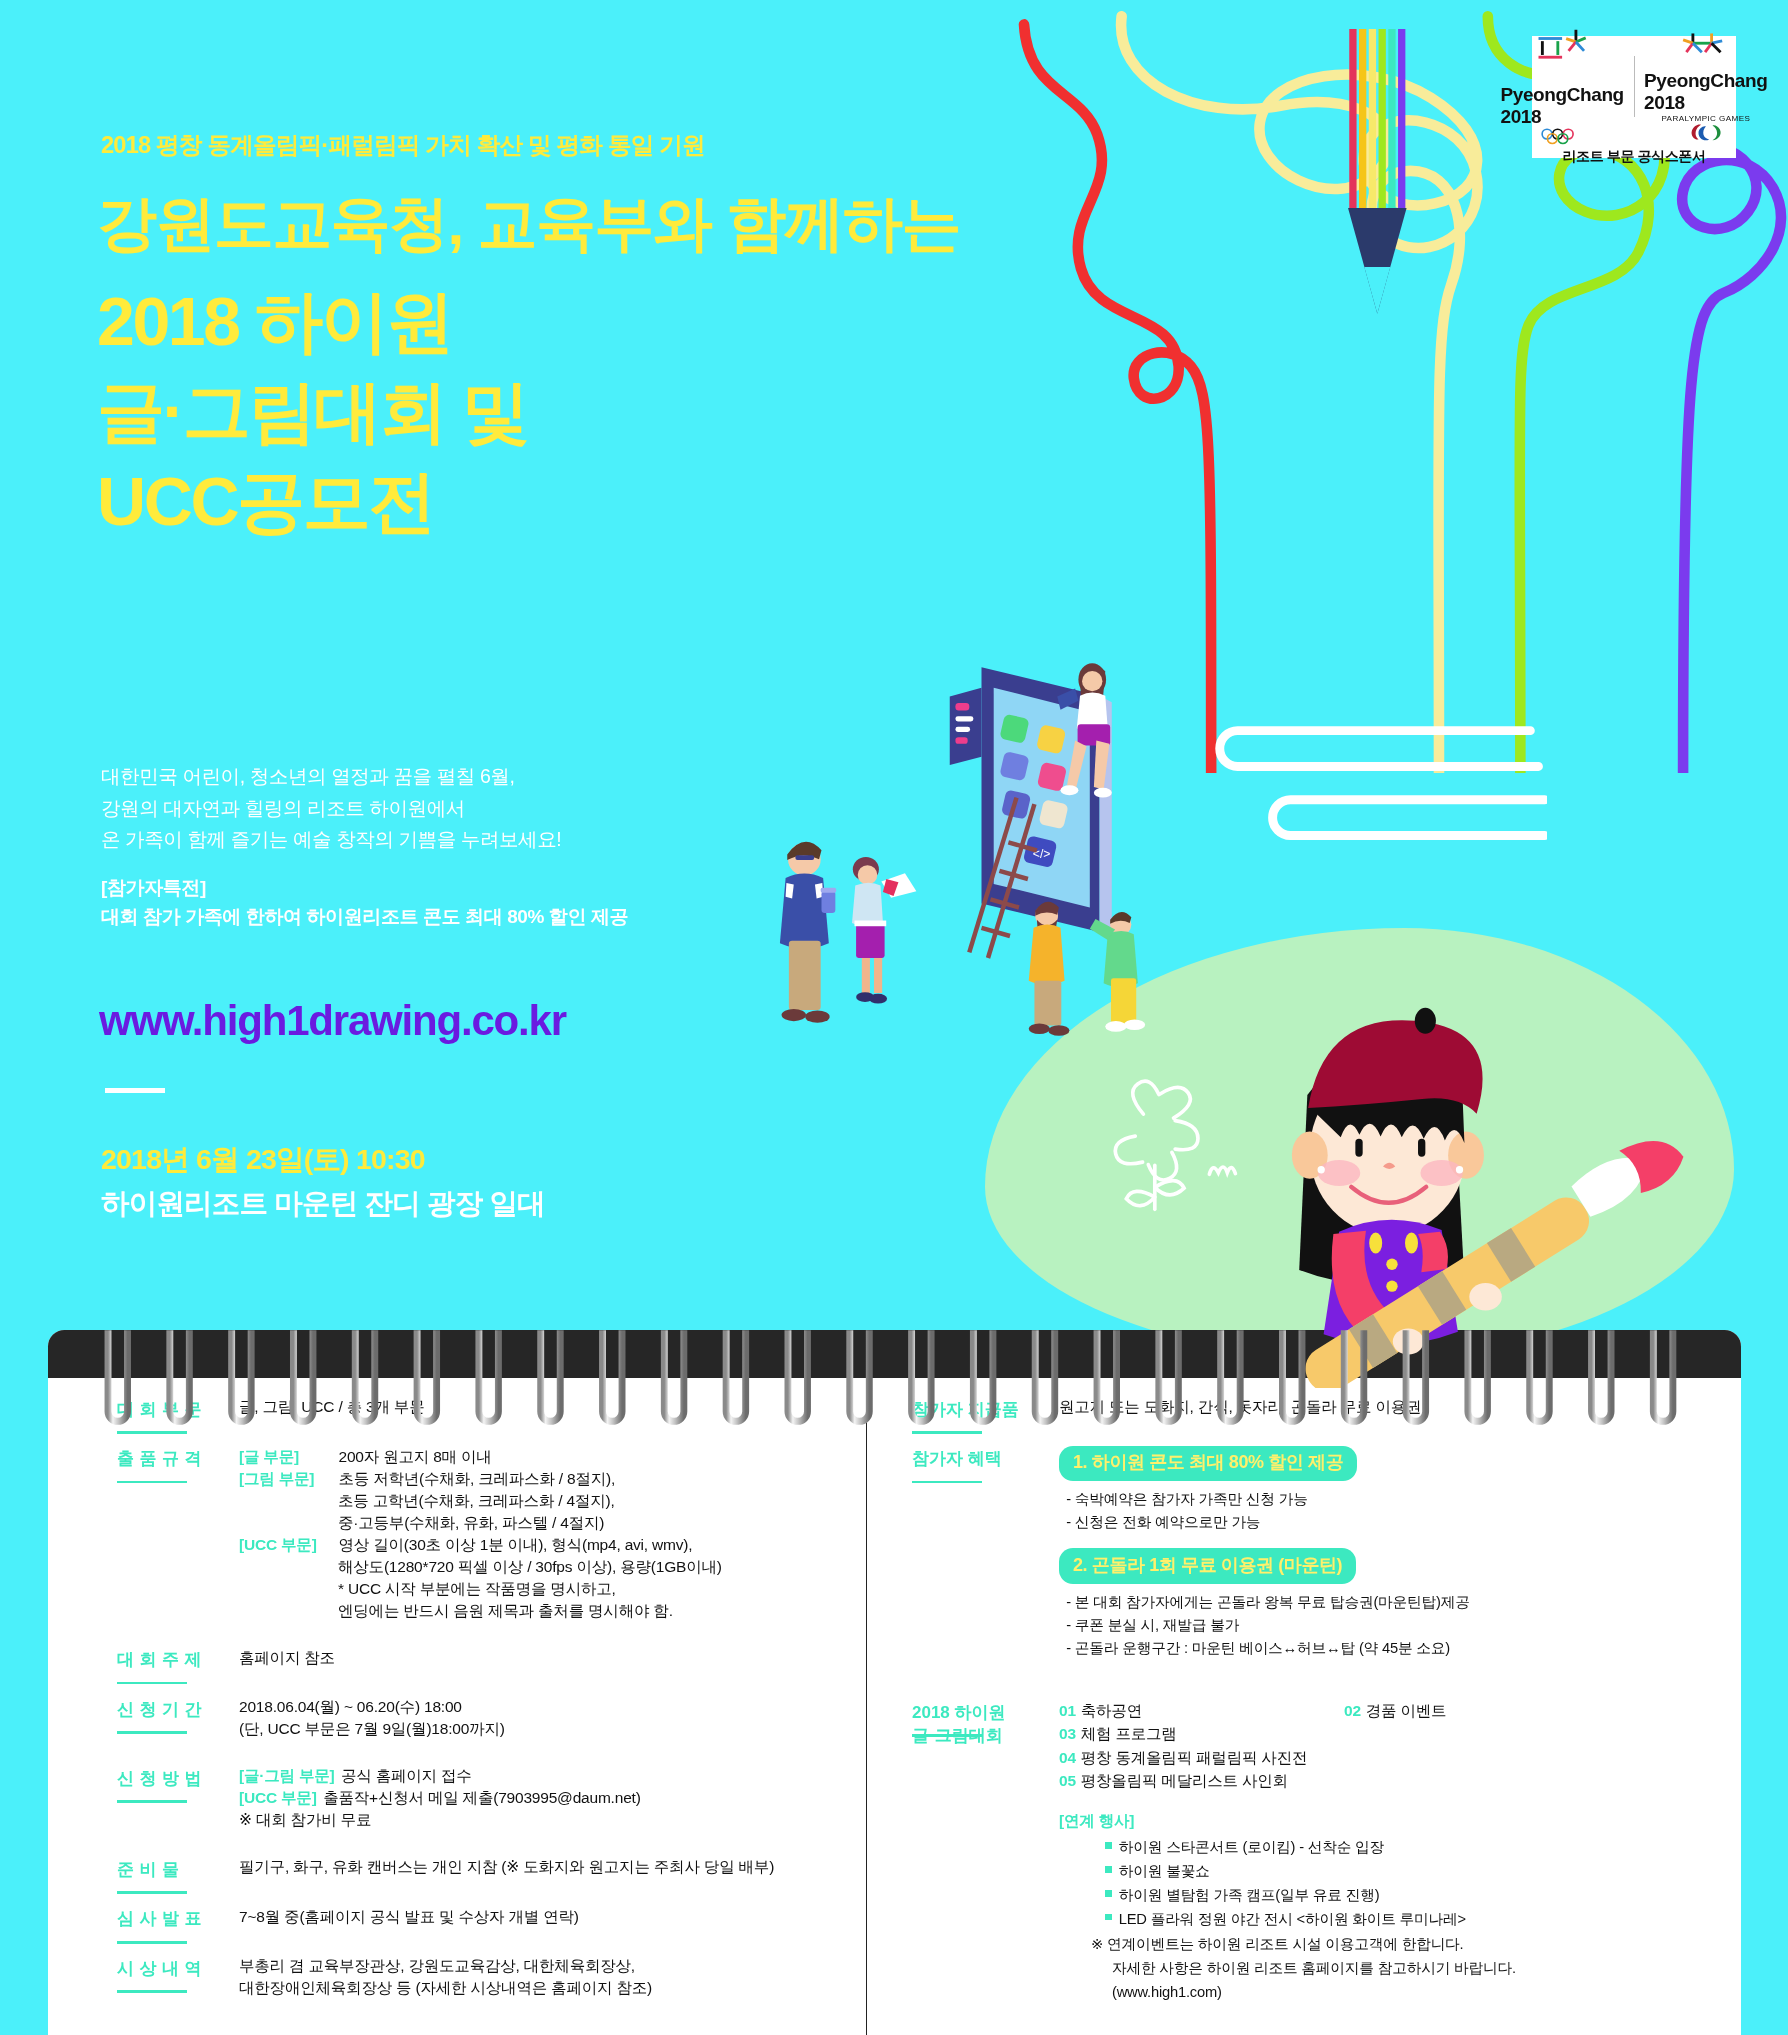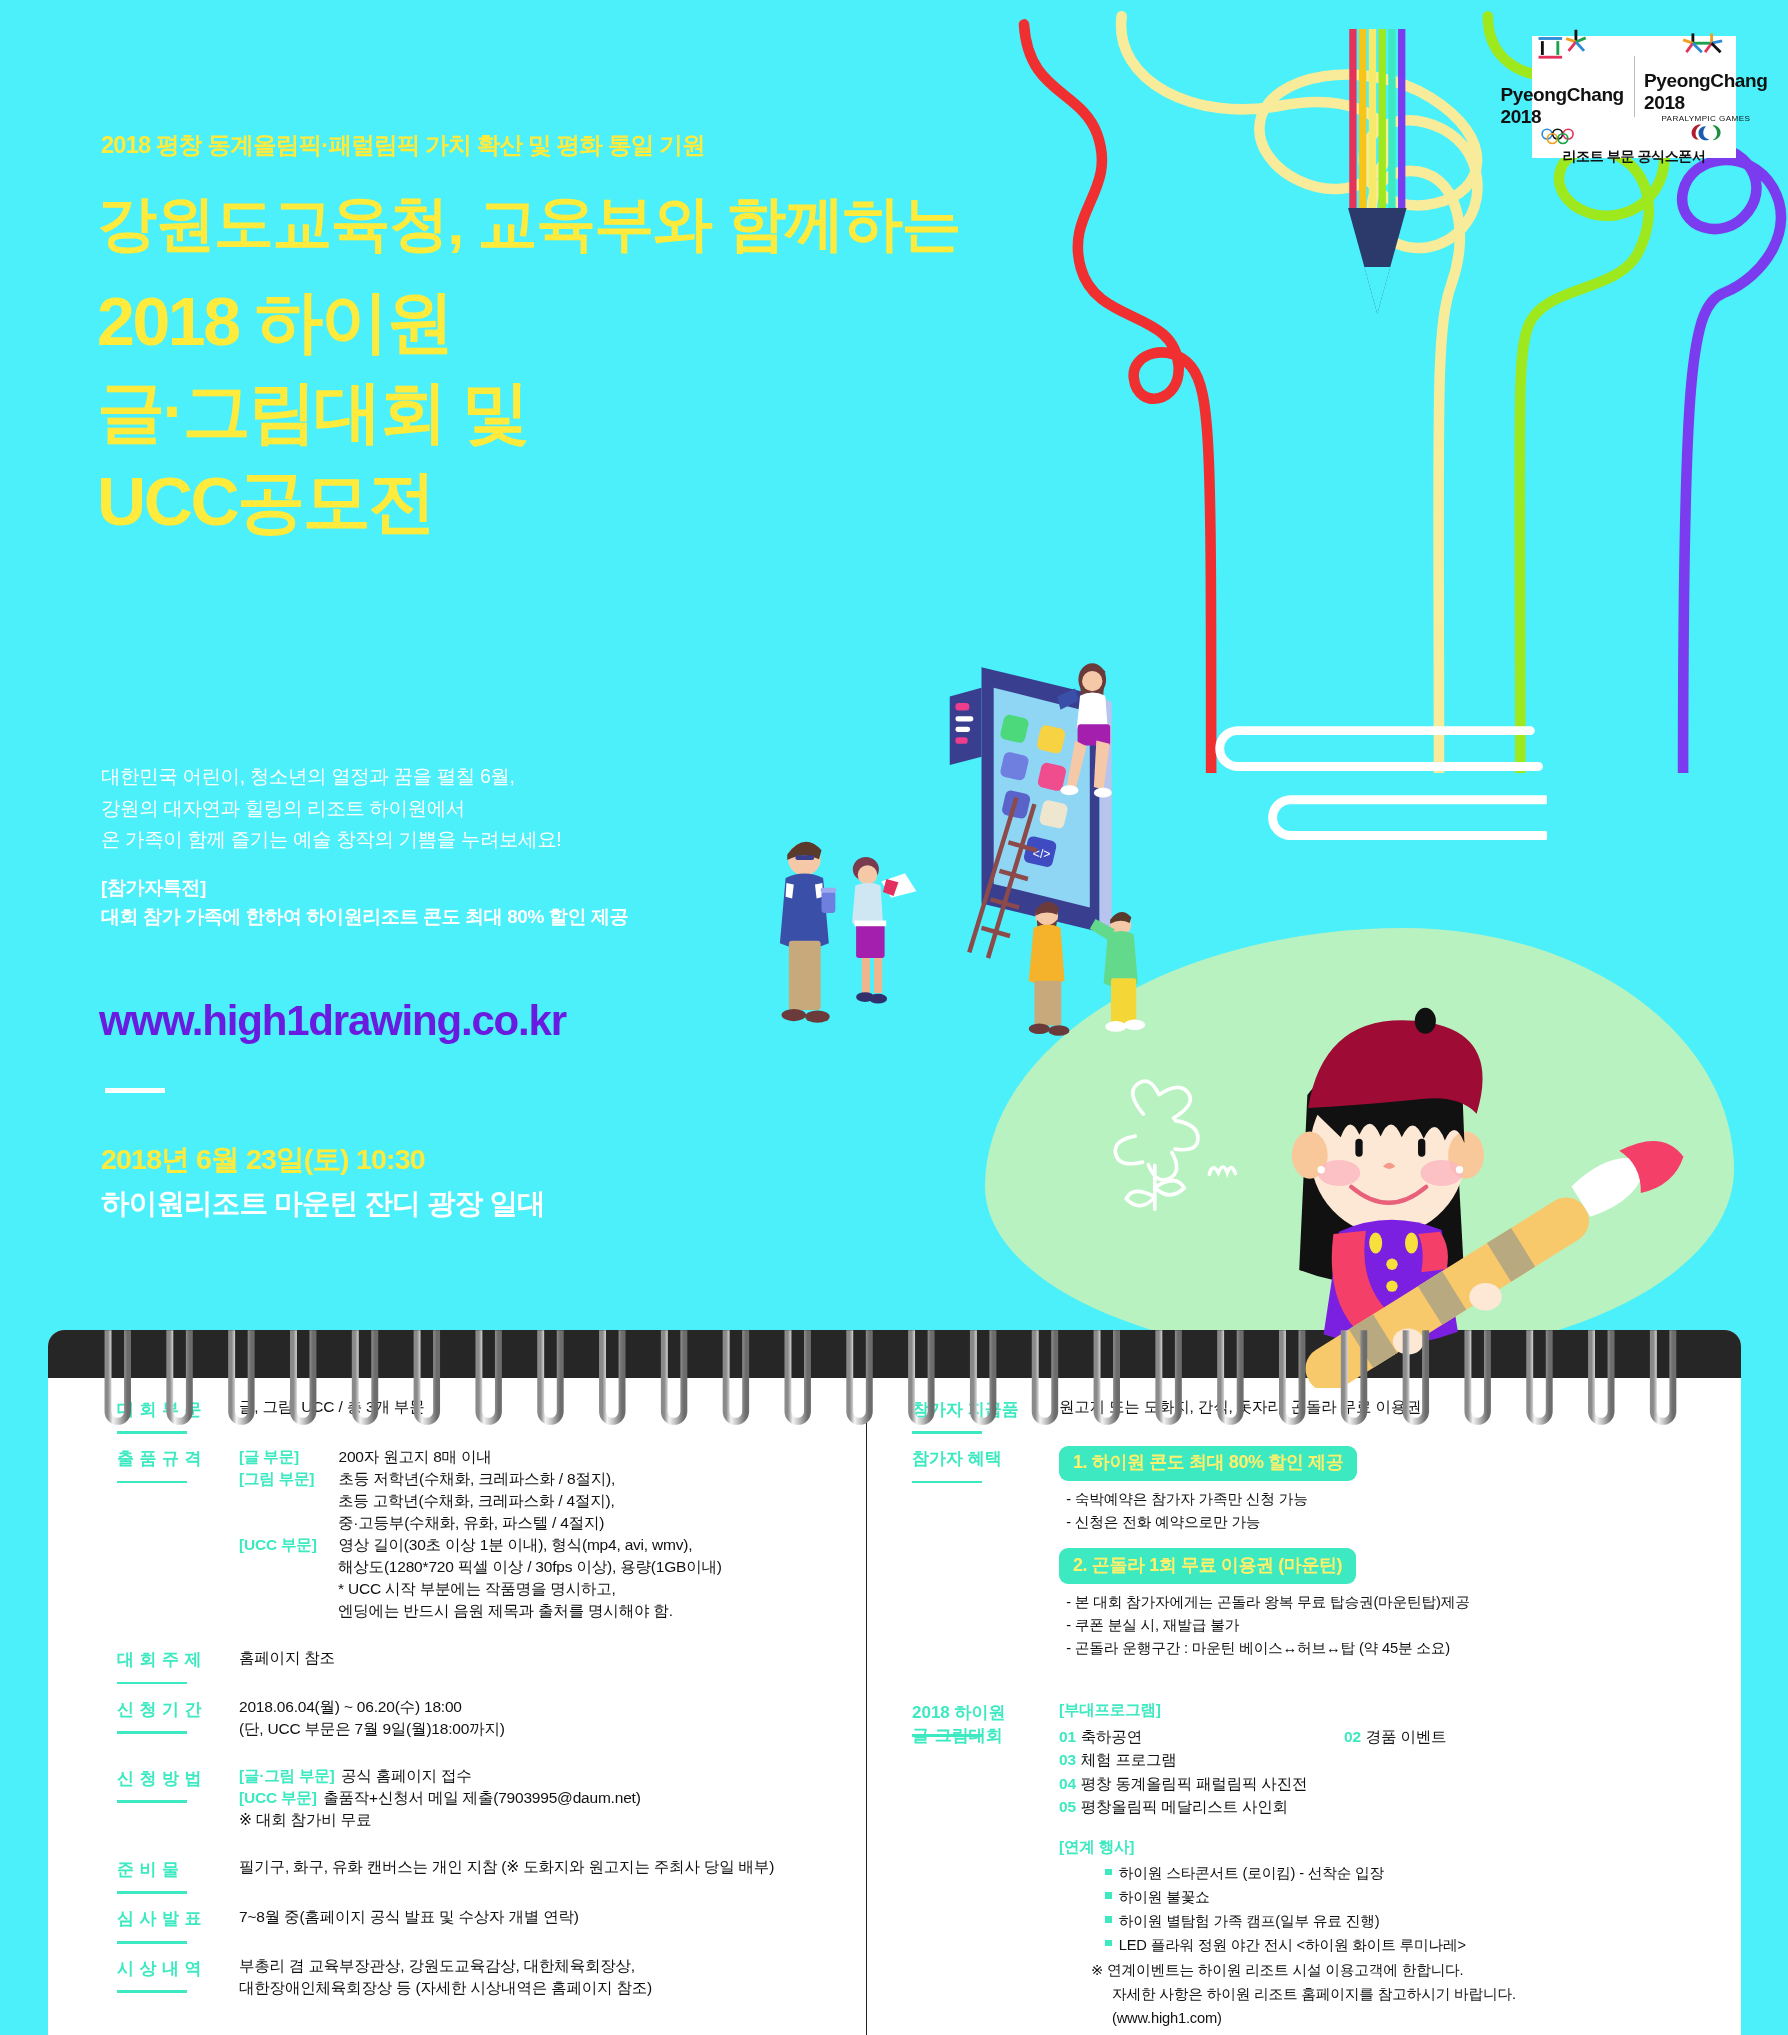--- a/index.html
+++ b/index.html
@@ -138,21 +138,21 @@
   .row-body { flex: 1; font-size: 15.5px; color:#111; line-height: 1.42; letter-spacing:-0.2px; }
   .row-body .sub { display:flex; }
   .row-body .tag {
     color:#3CE9C0; font-weight:700; flex:none; white-space:nowrap; margin-right: 6.5px;
   }
   .row-body .tagw { width: 93px; }
   .indent { padding-left: 99px; }
 
   
   .benefit-box {
-    background: #3CE9C0; border-radius: 9px;
+    background: #3CE9C0; border-radius: 14px;
     padding: 4.9px 14px; margin-bottom: 7.3px; display:inline-block;
     font-size: 18px; font-weight: 800; color:#FFF06B; letter-spacing:-0.4px;
   }
   .benefit-bullets { font-size: 14.7px; line-height:1.55; padding-left: 7.3px; margin-bottom: 14.7px; }
 
   
   .prog-head { color:#3CE9C0; font-weight:700; font-size:15.5px; margin-bottom: 4.1px; }
   .prog-grid { display:flex; flex-wrap: wrap; font-size: 15.5px; line-height:1.5; }
   .prog-item { display:flex; align-items:baseline; }
   .prog-num { color:#3CE9C0; font-weight:700; margin-right: 4.9px; }
@@ -646,21 +646,20 @@
           </div>
         </div>
       </div>
 
       <div class="row">
         <div class="row-label wide">
           <div>2018 하이원</div>
           <div>글·그림대회</div>
         </div>
         <div class="row-body">
-          <div class="prog-head">[부대프로그램]</div>
           <div class="prog-grid">
             <div class="prog-item pw1">
               <span class="prog-num">01</span>
               <span>축하공연</span>
             </div>
             <div class="prog-item pw2">
               <span class="prog-num">02</span>
               <span>경품 이벤트</span>
             </div>
             <div class="prog-item pw3">

